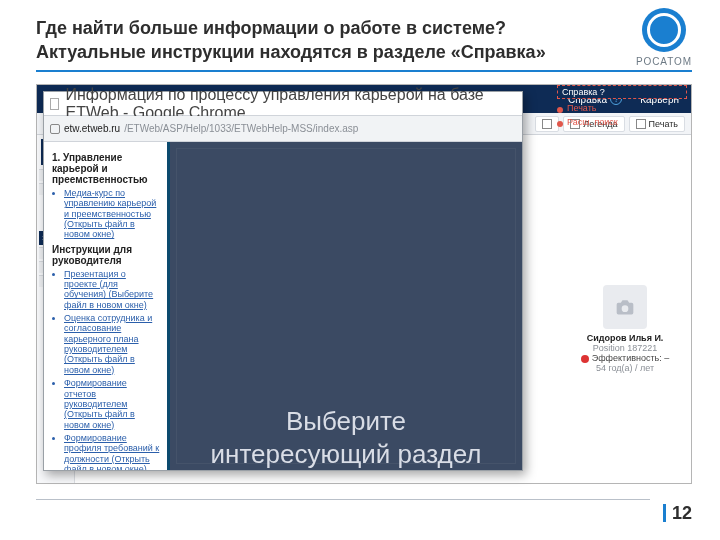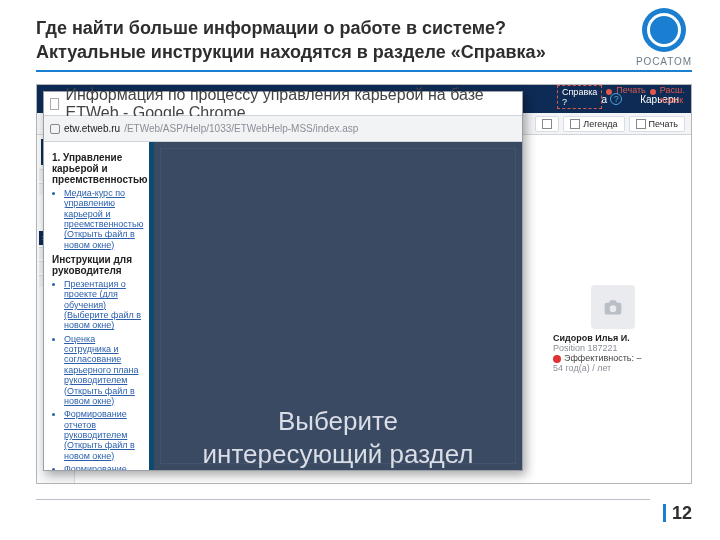--- a/index.html
+++ b/index.html
@@ -21,40 +21,40 @@
   .topbar .help-q{display:inline-flex;width:12px;height:12px;border-radius:50%;border:1px solid #4fa3e0;align-items:center;justify-content:center;font-size:9px;color:#4fa3e0}
   .subbar{height:22px;background:#f2f4f7;border-bottom:1px solid #d0d4da;display:flex;align-items:center;justify-content:flex-end;gap:4px;padding:0 6px;font-size:9px;color:#2a2a2a}
   .subbar .chip{display:flex;align-items:center;gap:3px;padding:2px 6px;border:1px solid #d9dde3;background:#fff;border-radius:2px}
   .subbar .ico{width:10px;height:10px;display:inline-block;border:1px solid #888}
   .left-col{position:absolute;top:50px;left:0;width:38px;bottom:0;background:#f7f8fa;border-right:1px solid #dcdfe4}
   .home-tile{margin:4px;width:30px;height:26px;background:#0e2b55;display:flex;align-items:center;justify-content:center}
   .home-tile svg{width:16px;height:16px;fill:#fff}
   .sel-row{margin:36px 2px 0;font-size:9px;background:#0e2b55;color:#fff;padding:2px 3px}
   .gray-row{margin:2px 2px 0;height:12px;background:#eceef1;border-top:1px solid #d5d8dd}
   .content{position:absolute;top:50px;left:38px;right:0;bottom:0}
-  .callouts{position:absolute;right:4px;top:0;width:130px;display:flex;flex-direction:row;gap:4px;z-index:3}
+  .callouts{position:absolute;right:4px;top:0;width:130px;display:flex;flex-direction:column;gap:4px;z-index:3}
   .callout-box{border:1.5px dashed #e1574b;padding:1px 4px;font-size:9px;color:#fff;background:#0e2b55}
   .red-link{font-size:9px;color:#e1574b;padding-left:10px;position:relative}
   .red-link::before{content:"";position:absolute;left:0;top:4px;width:6px;height:6px;background:#e1574b;border-radius:50%}
   
-  .card{position:absolute;right:18px;top:150px;width:120px;font-size:9px;color:#444}
+  .card{position:absolute;right:6px;top:150px;width:120px;text-align:center;font-size:9px;color:#444}
   .card .photo{width:44px;height:44px;margin:0 auto 4px;background:#e9ebef;border-radius:4px;display:flex;align-items:center;justify-content:center}
   .card .photo svg{width:20px;height:18px;fill:#b9bec7}
   .card .dot{display:inline-block;width:8px;height:8px;background:#d33;border-radius:50%;margin-right:3px;vertical-align:middle}
   .card .grey{color:#8a8f96}
   
   .chrome{position:absolute;top:6px;left:6px;width:480px;height:380px;background:#fff;border:1px solid #9aa0a6;box-shadow:3px 4px 10px rgba(0,0,0,.35);z-index:5;display:flex;flex-direction:column}
   .chrome-titlebar{height:24px;background:#fff;border-bottom:1px solid #d0d4da;display:flex;align-items:center;font-size:16px;color:#444;padding:0 6px;gap:6px}
   .chrome-titlebar .page-ico{width:12px;height:12px;border:1px solid #aaa}
   .chrome-addr{height:26px;background:#f1f3f5;border-bottom:1px solid #d0d4da;display:flex;align-items:center;font-size:10px;color:#555;padding:12px 6px;gap:4px}
   .chrome-addr .lock{width:10px;height:10px;border:1px solid #888;border-radius:2px}
   .chrome-addr .url-host{color:#222}
   .chrome-addr .url-path{color:#8a8f96}
   .chrome-body{flex:1;display:flex;min-height:0}
-  .help-side{width:110px;background:#fff;border-right:5px solid #0c4a6e;padding:6px 6px 21px 8px;font-size:9px;color:#2b5fab;overflow:hidden}
+  .help-side{width:126px;background:#fff;border-right:3px solid #0c4a6e;padding:6px 6px 21px 8px;font-size:9px;color:#2b5fab;overflow:hidden}
   .help-side h4{font-size:10px;color:#222;margin:4px 0 3px;font-weight:bold}
   .help-side ul{list-style:disc;padding-left:12px}
   .help-side li{margin-bottom:3px;line-height:1.15}
   .help-side a{color:#2b5fab;text-decoration:underline;cursor:pointer}
   .help-main{flex:1;background:#3b4a63;display:flex;align-items:flex-end;justify-content:center;position:relative}
   .help-main::after{content:"";position:absolute;inset:6px;border:1px solid rgba(255,255,255,.05)}
   .help-main .big{color:#d9dde6;font-size:26px;line-height:1.25;text-align:center;font-weight:400}
   .page-num{position:absolute;bottom:16px;right:28px;font-size:18px;font-weight:bold;color:#2e2e2e}
   .page-num .bar{display:inline-block;width:3px;height:18px;background:#1a7fd0;vertical-align:-3px;margin-right:6px}
   .bottom-hr{position:absolute;left:36px;right:70px;bottom:40px;height:1px;background:#b9c0c9}

